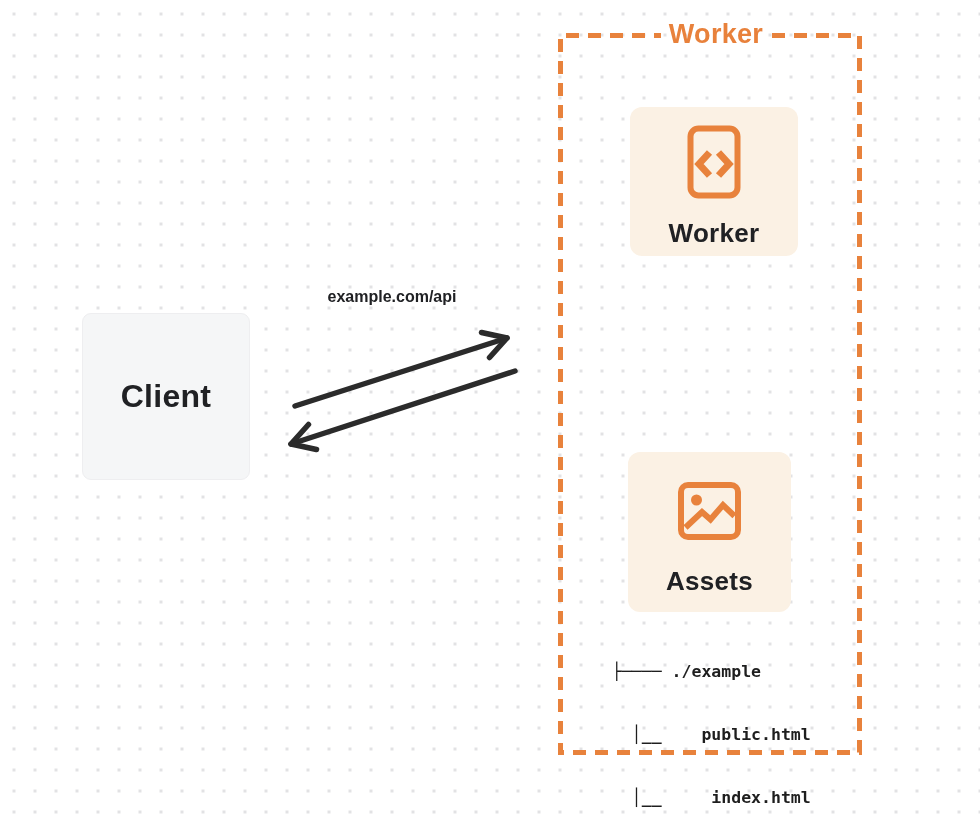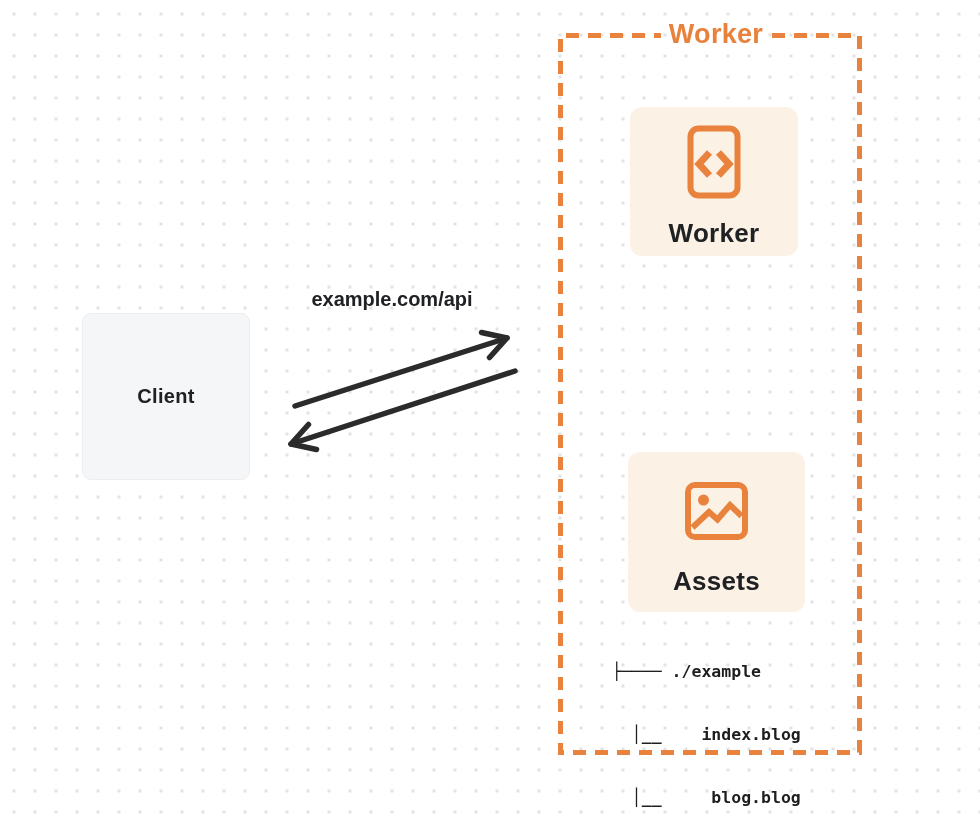--- a/index.html
+++ b/index.html
@@ -21,34 +21,34 @@
   .project-title{
     position:absolute;left:616px;top:21px;width:200px;text-align:center;
     font-weight:700;font-size:27px;line-height:1;color:var(--title,#E8813B);
     letter-spacing:.3px;
   }
 
   .client{
     position:absolute;left:82px;top:313px;width:168px;height:167px;
     background:var(--client-bg,#F5F6F7);border:1px solid #EEEEF0;border-radius:9px;
     display:flex;align-items:center;justify-content:center;
-    font-weight:700;font-size:20px;color:var(--ink,#202124);letter-spacing:.3px;
+    font-weight:700;font-size:32px;color:var(--ink,#202124);letter-spacing:.3px;
   }
 
   .api-label{
     position:absolute;left:292px;top:287px;width:200px;text-align:center;
-    font-weight:700;font-size:20px;line-height:1.2;color:var(--ink,#202124);
+    font-weight:700;font-size:16px;line-height:1.2;color:var(--ink,#202124);
   }
 
   .node{
     position:absolute;background:var(--card-bg,#FBF1E4);border-radius:12px;
     display:flex;flex-direction:column;align-items:center;
   }
   .node.worker{left:630px;top:107px;width:168px;height:149px;padding-top:18px;}
-  .node.assets{left:628px;top:452px;width:177px;height:160px;padding-top:30px;}
+  .node.assets{left:628px;top:452px;width:163px;height:160px;padding-top:30px;}
 
   .icon *{fill:none;stroke:var(--accent,#E8823C);}
   .icon .frame{stroke-width:6;}
   .icon .chev{stroke-width:7;stroke-linejoin:miter;}
   .icon .mountain{stroke-width:6;stroke-linejoin:miter;stroke-linecap:butt;}
   .icon .filled{fill:var(--accent,#E8823C);stroke:none;}
 
   .node-label{
     font-weight:700;font-size:26px;color:var(--ink,#202124);letter-spacing:.3px;line-height:1;
   }
@@ -95,18 +95,18 @@
     <svg class="icon" width="63" height="58" viewBox="0 0 63 58">
       <rect class="frame" x="3" y="3" width="57" height="52" rx="7"></rect>
       <circle class="filled" cx="18.5" cy="18" r="5.5"></circle>
       <path class="mountain" d="M7.5 45.5 L24 30 L32.5 37.5 L45 23 L56.5 34"></path>
     </svg>
     <span class="node-label">Assets</span>
   </div>
 
   <div class="tree">
     <div class="tree-line">├──── ./example</div>
-    <div class="tree-line">  │__    index.blog</div>
-    <div class="tree-line">  │__     blog.blog</div>
+    <div class="tree-line">  │__    public.html</div>
+    <div class="tree-line">  │__     index.html</div>
     
   </div>
 
 </div>
 
 </body></html>

